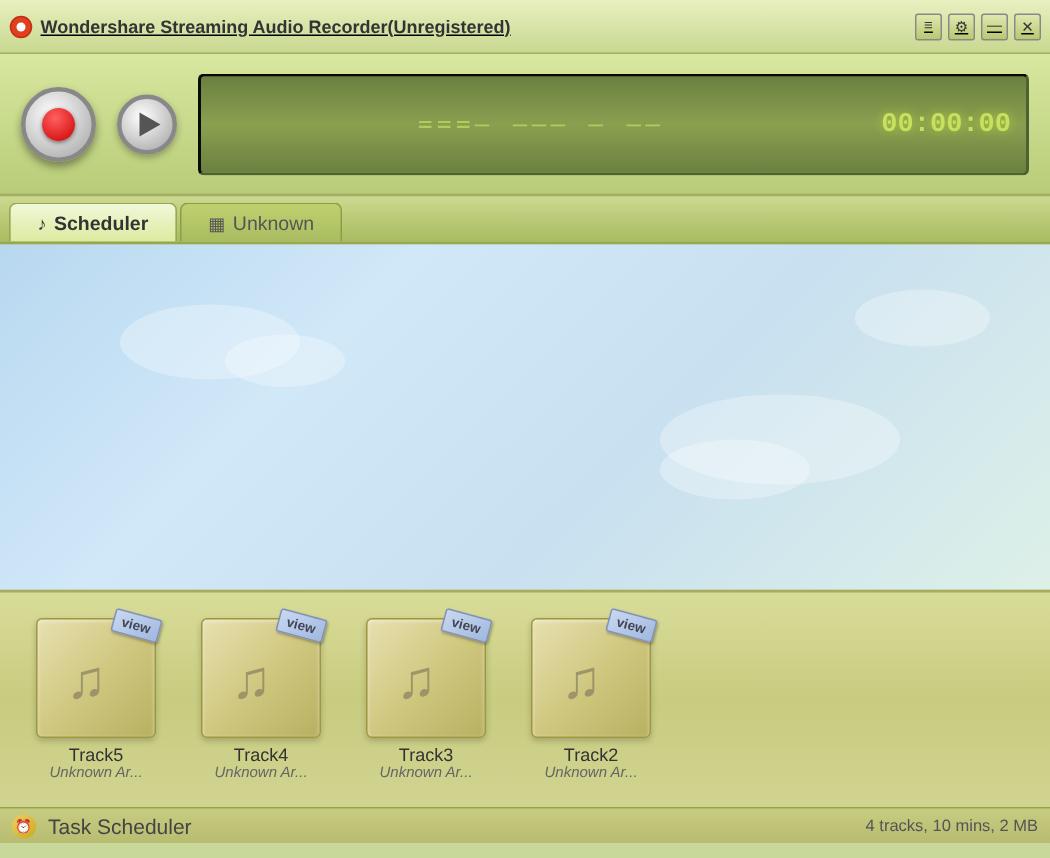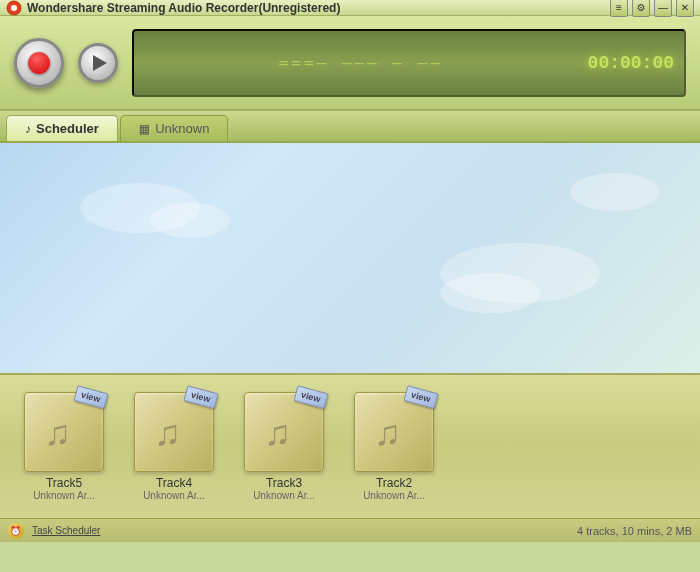--- a/index.html
+++ b/index.html
@@ -8,25 +8,26 @@
       height: 572px;
       font-family: 'Segoe UI', Tahoma, sans-serif;
       background: #c8d89a;
       overflow: hidden;
       user-select: none;
     }
 
     
     .title-bar {
       background: linear-gradient(to bottom, #e8f0c0, #c8d890);
-      height: 16px;
+      height: 36px;
       display: flex;
       align-items: center;
       padding: 0 6px;
       border-bottom: 1px solid #a0b060;
+      text-decoration: underline;
     }
     .title-bar-icon {
       width: 16px;
       height: 16px;
       margin-right: 5px;
     }
     .title-bar-text {
       flex: 1;
       font-size: 12px;
       color: #333;
@@ -236,20 +237,21 @@
       margin-top: 4px;
       font-weight: normal;
     }
     .track-artist {
       font-size: 10px;
       color: #666;
       white-space: nowrap;
       overflow: hidden;
       max-width: 95px;
       text-overflow: ellipsis;
+      font-style: italic;
     }
 
     
     .status-bar {
       background: linear-gradient(to bottom, #c8cc80, #b8bc70);
       height: 24px;
       display: flex;
       align-items: center;
       padding: 0 8px;
       border-top: 1px solid #98a040;
@@ -261,24 +263,23 @@
       background: linear-gradient(135deg, #f0d060, #c8a820);
       border-radius: 50%;
       display: flex;
       align-items: center;
       justify-content: center;
       font-size: 9px;
       color: #fff;
       font-weight: bold;
     }
     .status-text {
-      font-size: 10px;
+      font-size: 14px;
       color: #444;
       flex: 1;
-      text-decoration: underline;
     }
     .status-info {
       font-size: 11px;
       color: #555;
     }
   </style>
 </head>
 <body>
 
 <div class="title-bar">

